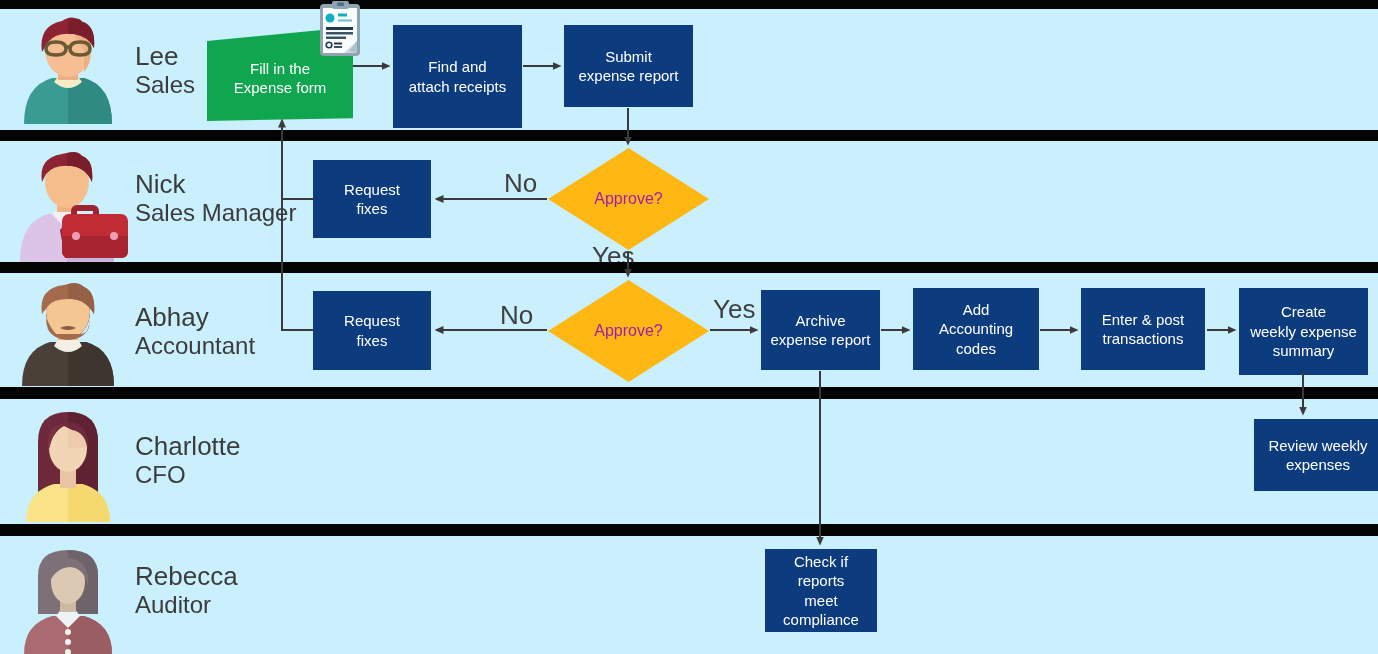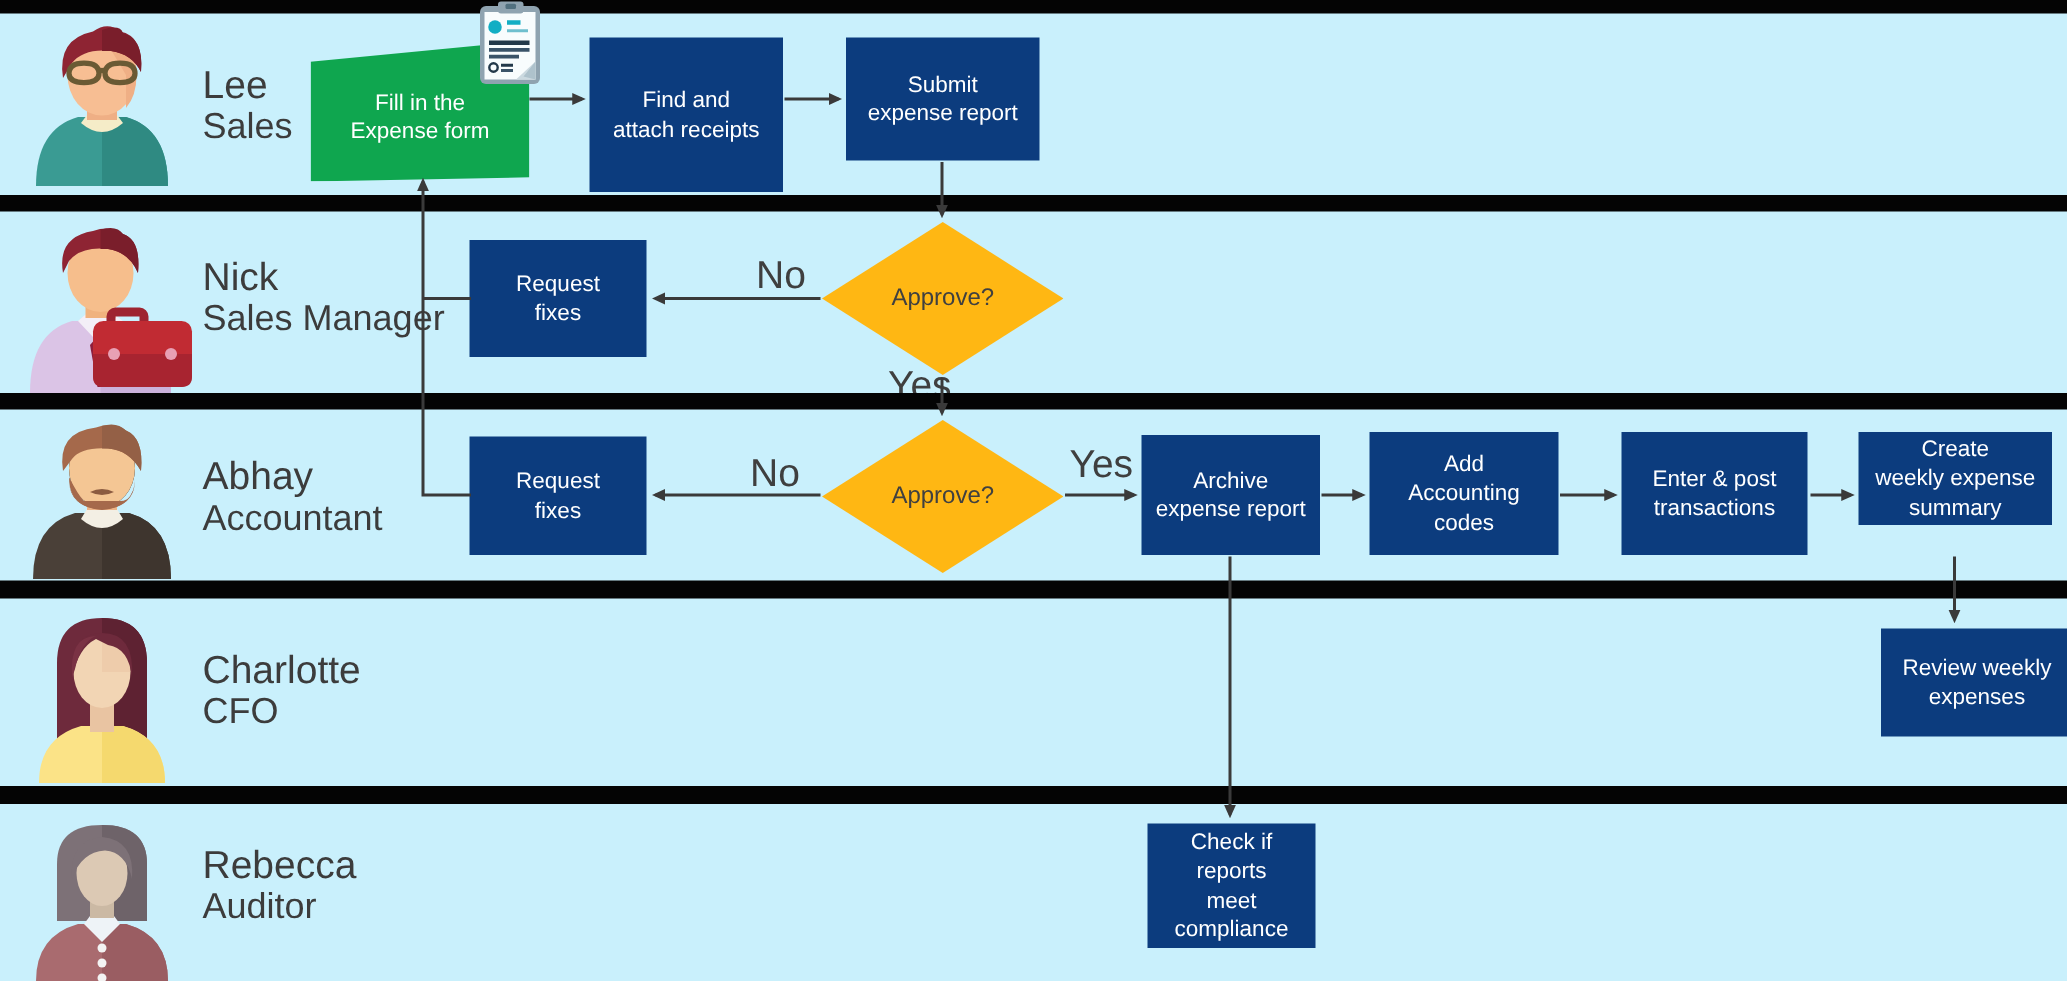--- a/index.html
+++ b/index.html
@@ -17,21 +17,21 @@
     position:absolute;z-index:3;background:#0C3C7E;color:#FFFFFF;
     display:flex;align-items:center;justify-content:center;text-align:center;
     white-space:pre-line;font-size:15px;line-height:1.3;
   }
   .node.start{
     background:#0FA64F;
     clip-path:polygon(0% 15%,100% 0%,100% 97%,0% 100%);
     padding-top:8px;
   }
   .node.decision{
-    background:#FFB713;color:#404040;font-size:16px;
+    background:#FFB713;color:#a21caf;font-size:16px;
     clip-path:polygon(50% 0%,100% 50%,50% 100%,0% 50%);
   }
   .edge-label{position:absolute;z-index:1;font-size:26px;color:#3F3F3F;}
   .overlay{position:absolute;left:0;top:0;z-index:4;pointer-events:none;}
   .form-icon{position:absolute;z-index:5;}
 </style>
 </head>
 <body>
 
 <div class="canvas">
@@ -159,21 +159,21 @@
   <div class="node" style="left:761px;top:290px;width:119px;height:80px;">Archive
 expense report</div>
 
   <div class="node" style="left:913px;top:288px;width:126px;height:82px;">Add
 Accounting
 codes</div>
 
   <div class="node" style="left:1081px;top:288px;width:124px;height:82px;">Enter &amp; post
 transactions</div>
 
-  <div class="node" style="left:1239px;top:288px;width:129px;height:62px;text-align:center;">Create
+  <div class="node" style="left:1239px;top:288px;width:129px;height:87px;text-align:center;">Create
 weekly expense
 summary</div>
 
   <div class="node" style="left:1239px;top:419px;width:128px;height:72px;margin-left:15px;">Review weekly
 expenses</div>
 
   <div class="node" style="left:765px;top:549px;width:112px;height:83px;">Check if
 reports
 meet
 compliance</div>

